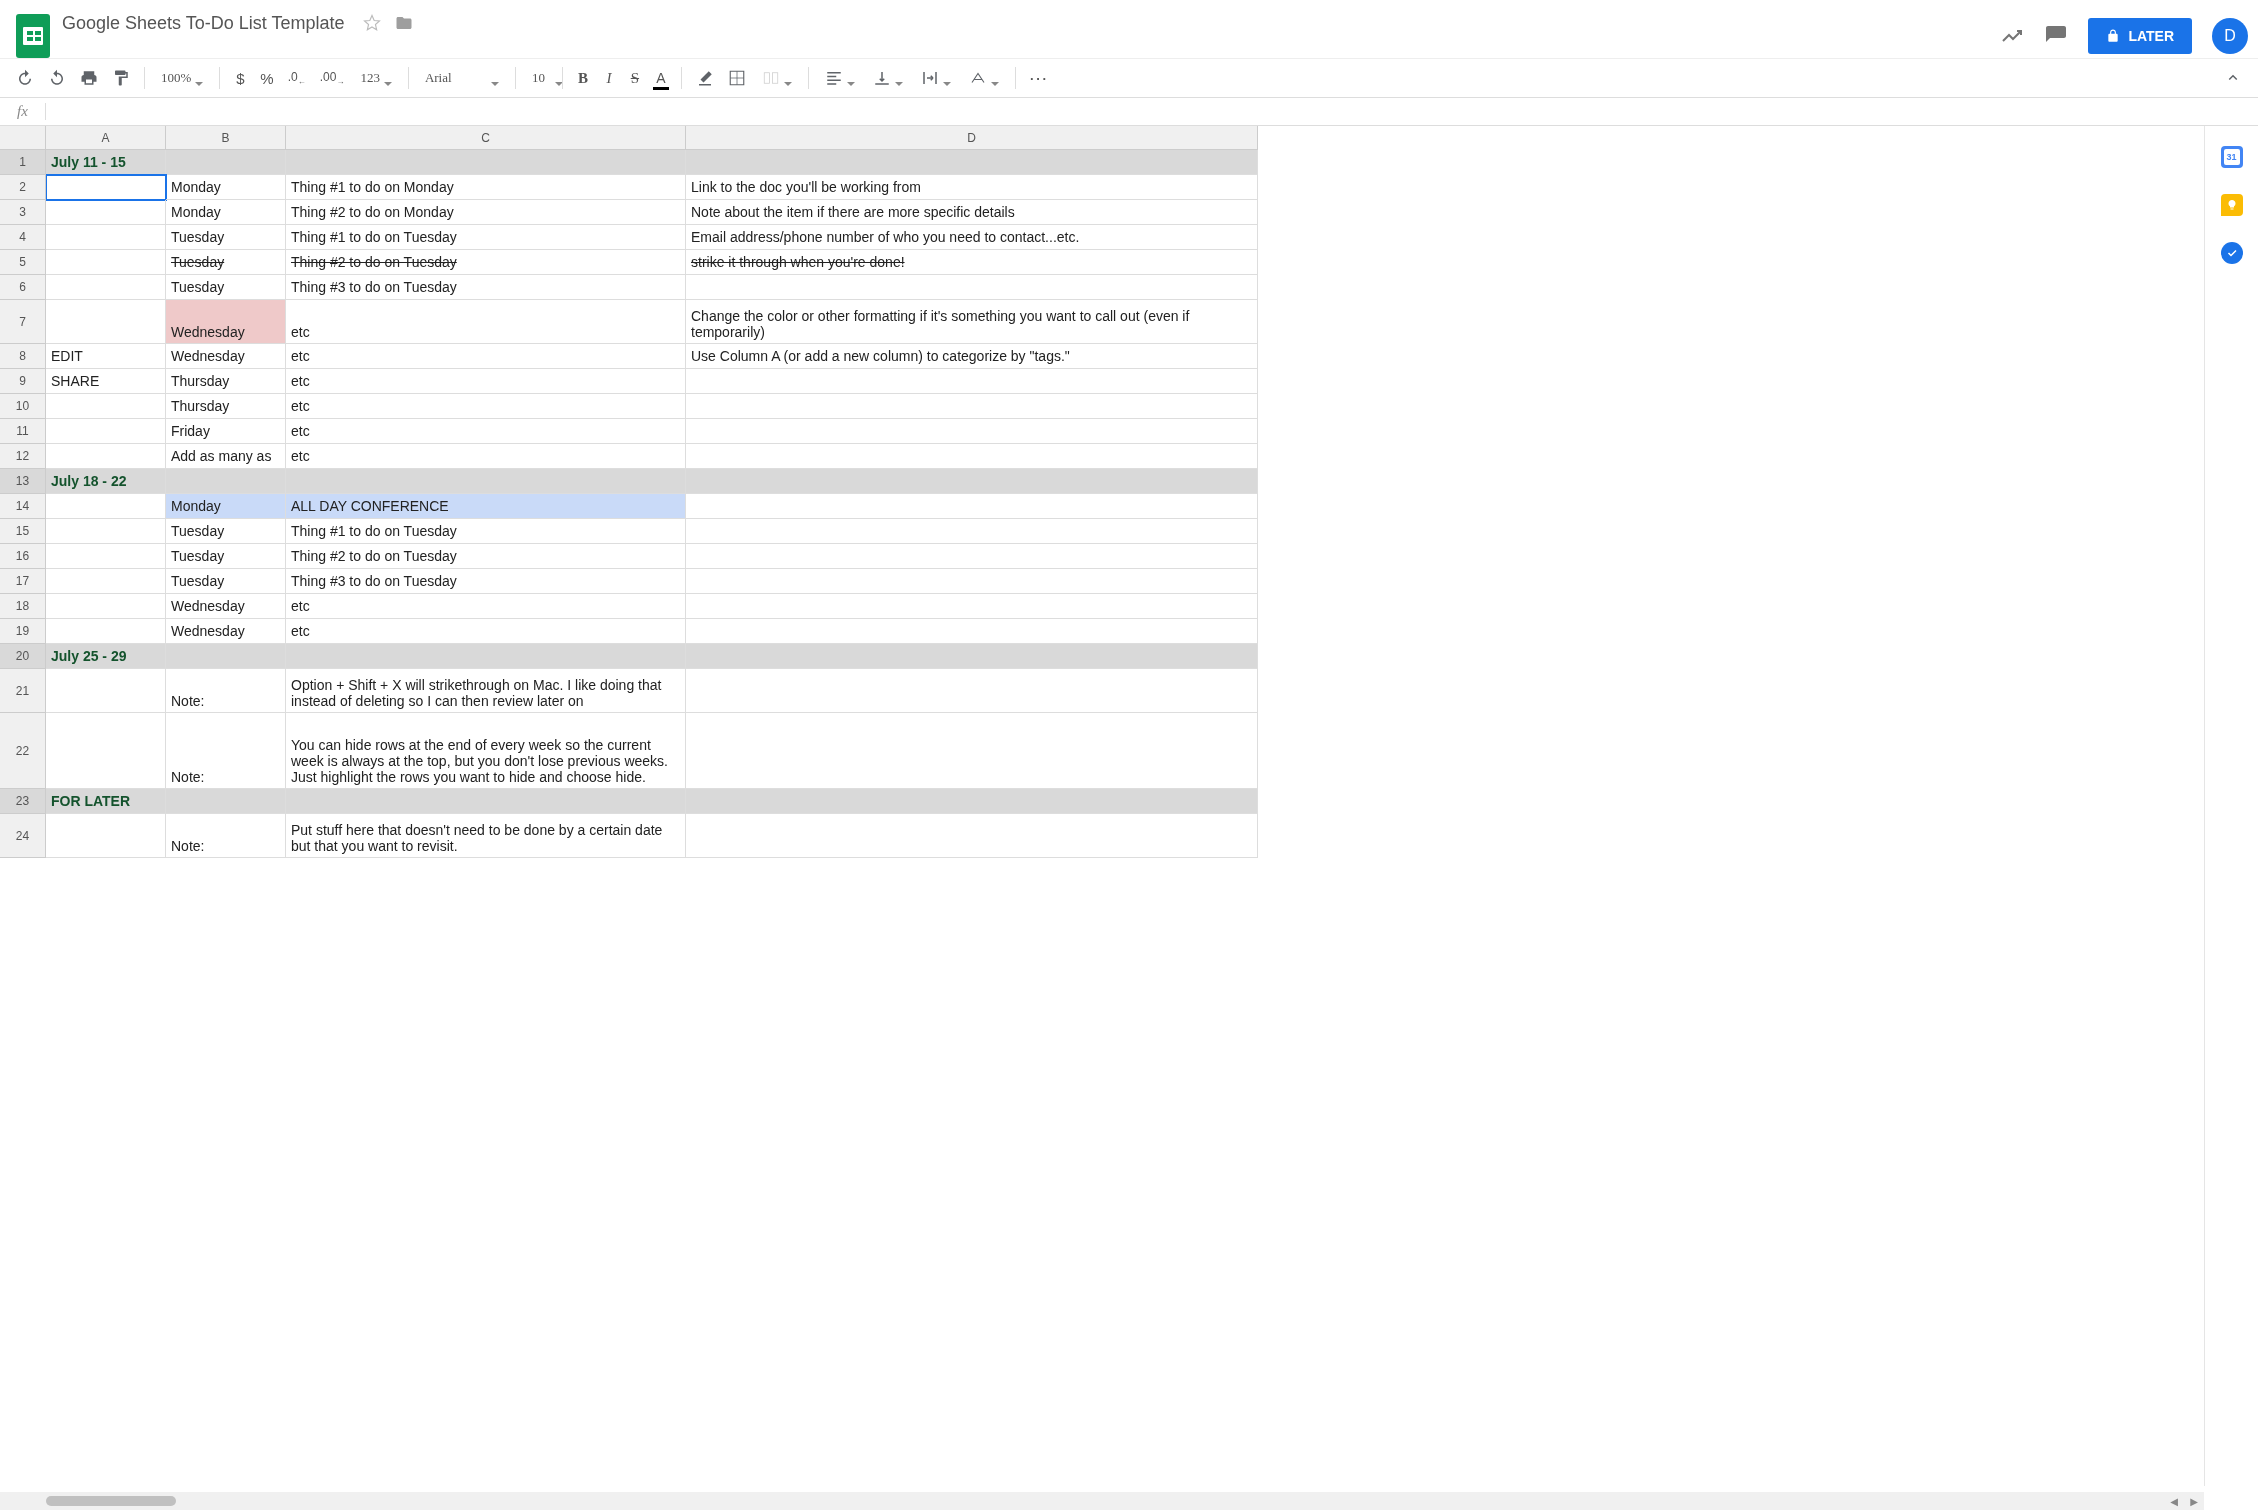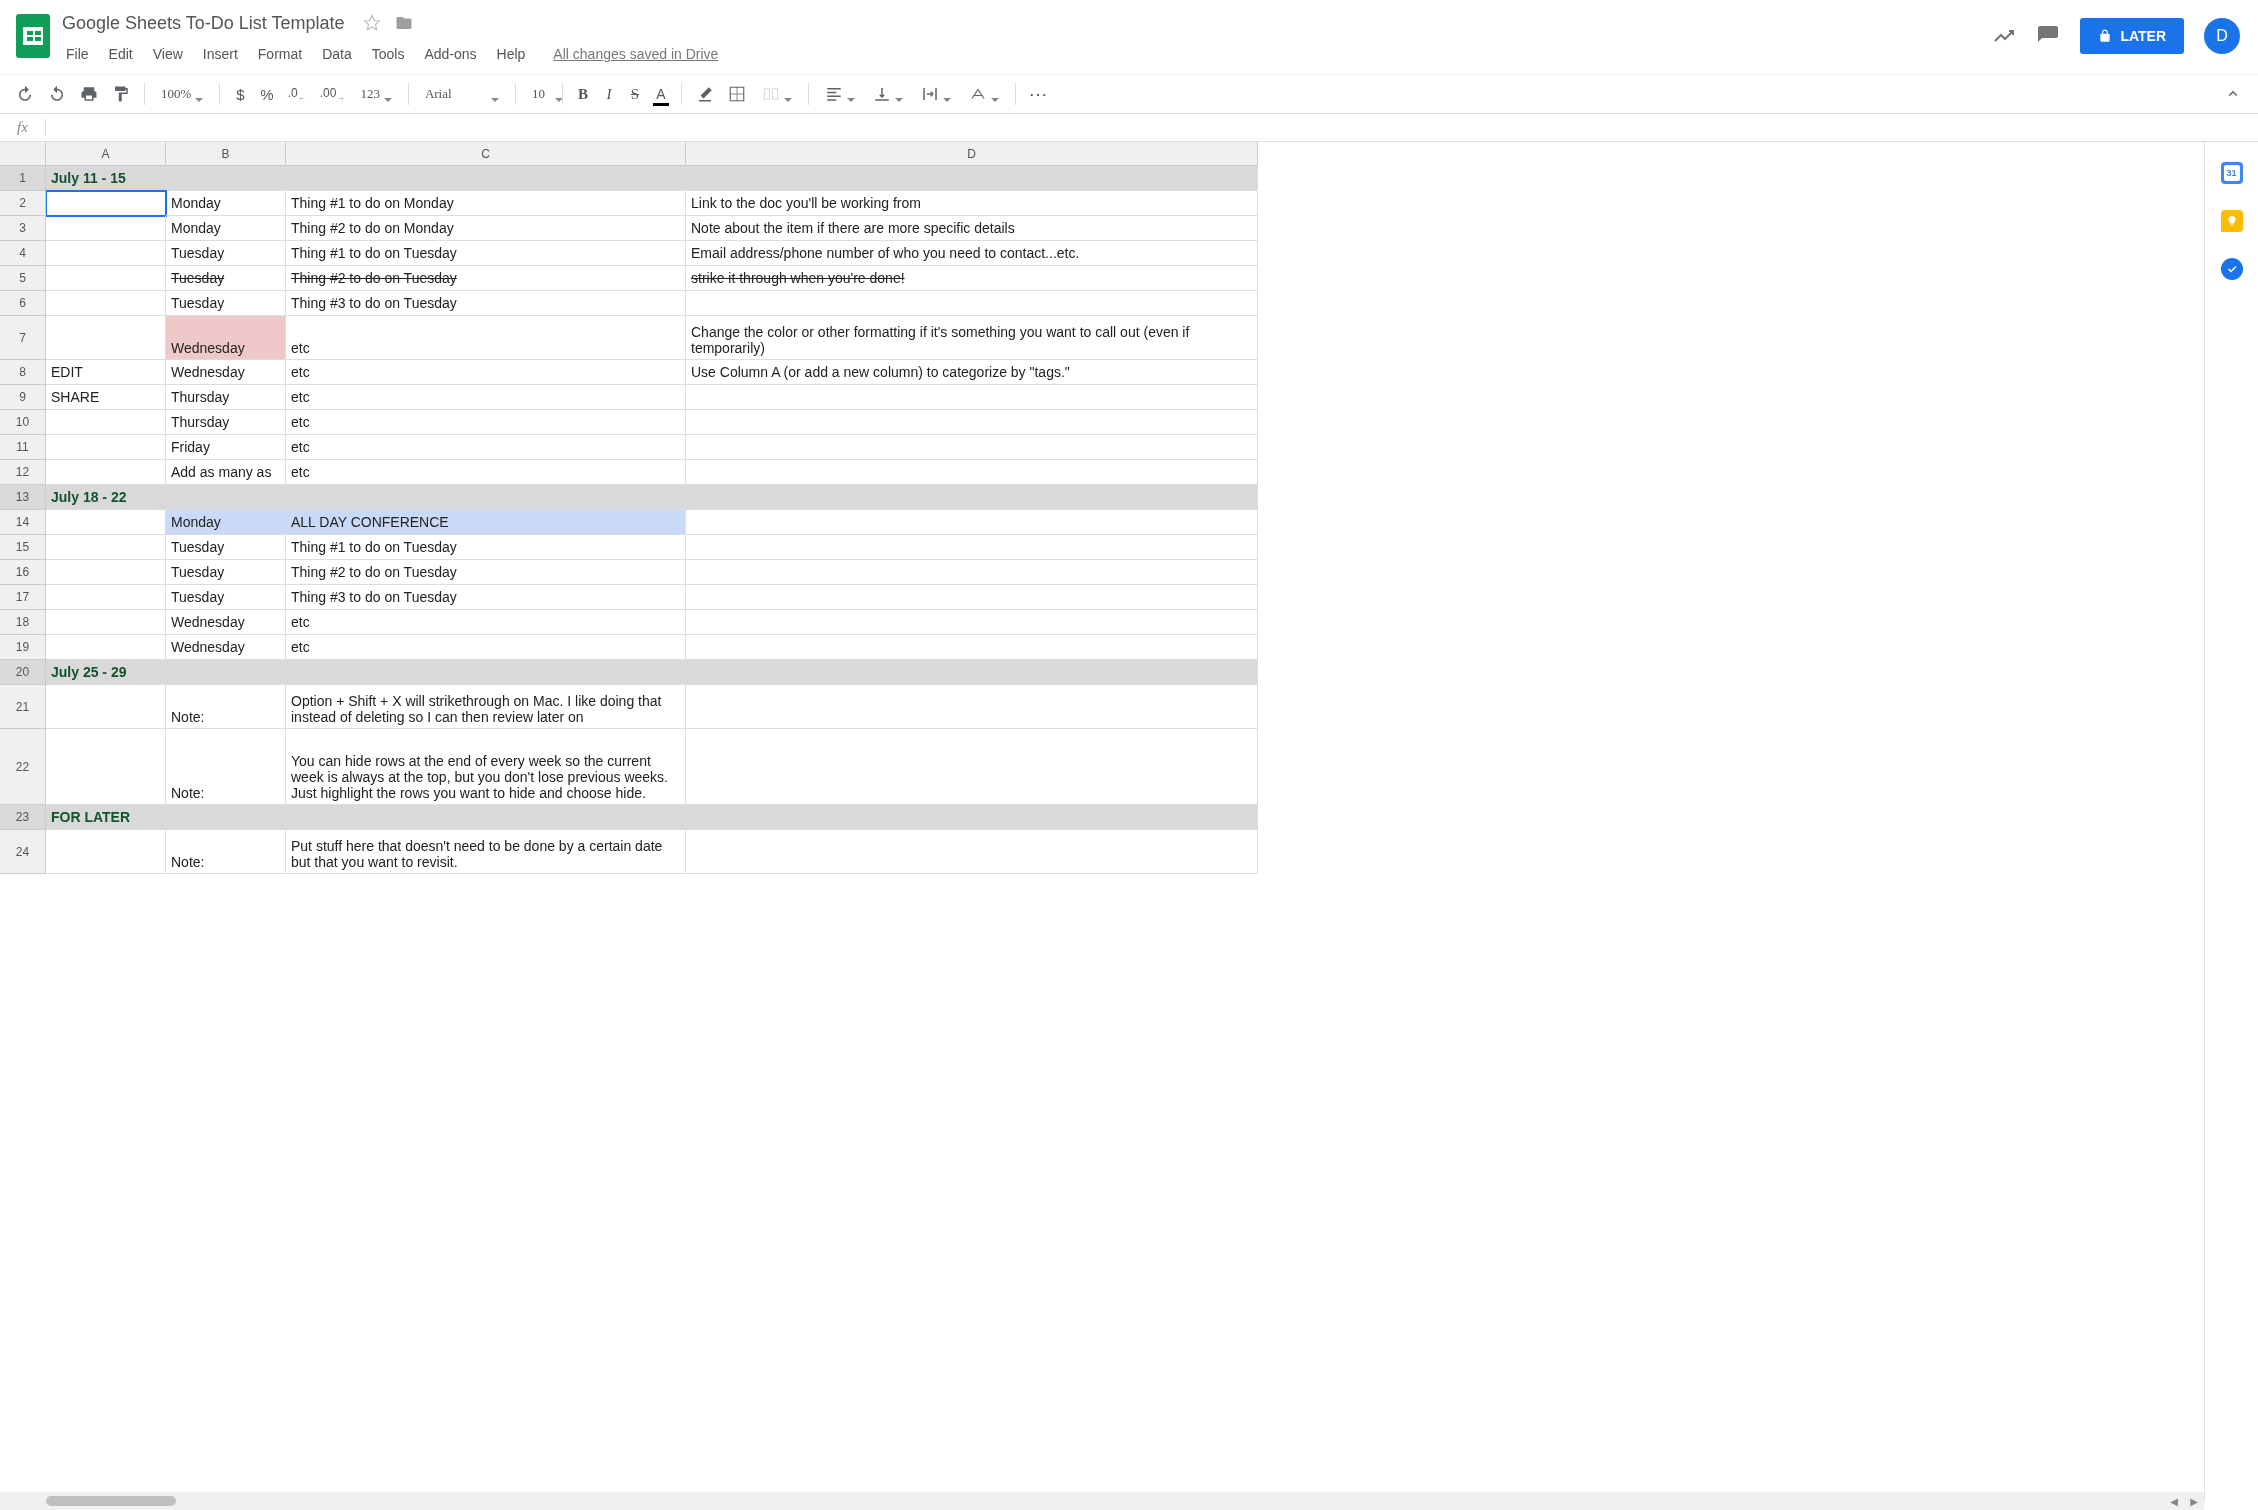--- a/index.html
+++ b/index.html
@@ -1,19 +1,19 @@
 <!DOCTYPE html>
 <html><head>
 <meta charset="utf-8">
 <style>
   * { box-sizing: border-box; margin: 0; padding: 0; }
   body { font-family: Arial, sans-serif; font-size: 13px; color: #222; background: #fff; overflow: hidden; }
   
   
-  .header { display: flex; align-items: flex-start; padding: 8px 8px 0 8px; }
+  .header { display: flex; align-items: flex-start; padding: 8px 0 0 8px; }
   .logo-wrap { width: 50px; display: flex; align-items: center; justify-content: center; padding-top: 6px; }
   .logo { width: 34px; height: 44px; background: #0f9d58; border-radius: 3px; position: relative; display:flex; align-items:center; justify-content:center; }
   .logo-inner { width: 20px; height: 18px; background: repeating-linear-gradient(#fff 0 2px, transparent 2px 6px), repeating-linear-gradient(90deg,#fff 0 2px, transparent 2px 8px); background-color:#0f9d58; border:2px solid #fff; border-radius:1px; }
   .title-area { flex: 1; }
   .title-row { display: flex; align-items: center; gap: 14px; height: 30px; }
   .doc-title { font-size: 18px; color: #555; padding: 2px 4px; }
   .star-icon, .folder-icon { width: 18px; height: 18px; fill: #bbb; }
   .menubar { display: flex; gap: 4px; padding: 4px 0 8px 0; font-size: 14px; color: #555; align-items:center; }
   .menubar span { padding: 4px 8px; cursor: pointer; }
   .menubar .saved { margin-left: 8px; text-decoration: underline; color: #777; cursor:default; }
@@ -89,32 +89,20 @@
   </div>
   <div class="title-area">
     <div class="title-row">
       <span class="doc-title">Google Sheets To-Do List Template</span>
       <svg class="star-icon" viewBox="0 0 24 24">
           <path d="M12 17.3l6.2 3.7-1.6-7 5.4-4.7-7.1-.6L12 2 9.1 8.7 2 9.3l5.4 4.7-1.6 7z" fill="none" stroke="#bbb" stroke-width="1.5"></path>
         </svg>
       <svg class="folder-icon" viewBox="0 0 24 24">
           <path d="M10 4H4c-1.1 0-2 .9-2 2v12c0 1.1.9 2 2 2h16c1.1 0 2-.9 2-2V8c0-1.1-.9-2-2-2h-8l-2-2z" fill="#9e9e9e"></path>
         </svg>
-    </div>
-    <div class="menubar">
-      <span>File</span>
-      <span>Edit</span>
-      <span>View</span>
-      <span>Insert</span>
-      <span>Format</span>
-      <span>Data</span>
-      <span>Tools</span>
-      <span>Add-ons</span>
-      <span>Help</span>
-      <span class="saved">All changes saved in Drive</span>
     </div>
   </div>
   <div class="header-right">
     <svg class="hr-icon" viewBox="0 0 24 24">
         <path d="M3 17l6-6 4 4 8-8" fill="none" stroke="#757575" stroke-width="2"></path>
         <path d="M21 7l-4 0 4 0 0 4" fill="none" stroke="#757575" stroke-width="2"></path>
       </svg>
     <svg class="hr-icon" viewBox="0 0 24 24">
         <path d="M20 2H4c-1.1 0-2 .9-2 2v14l4-4h14c1.1 0 2-.9 2-2V4c0-1.1-.9-2-2-2z" fill="#757575"></path>
       </svg>

